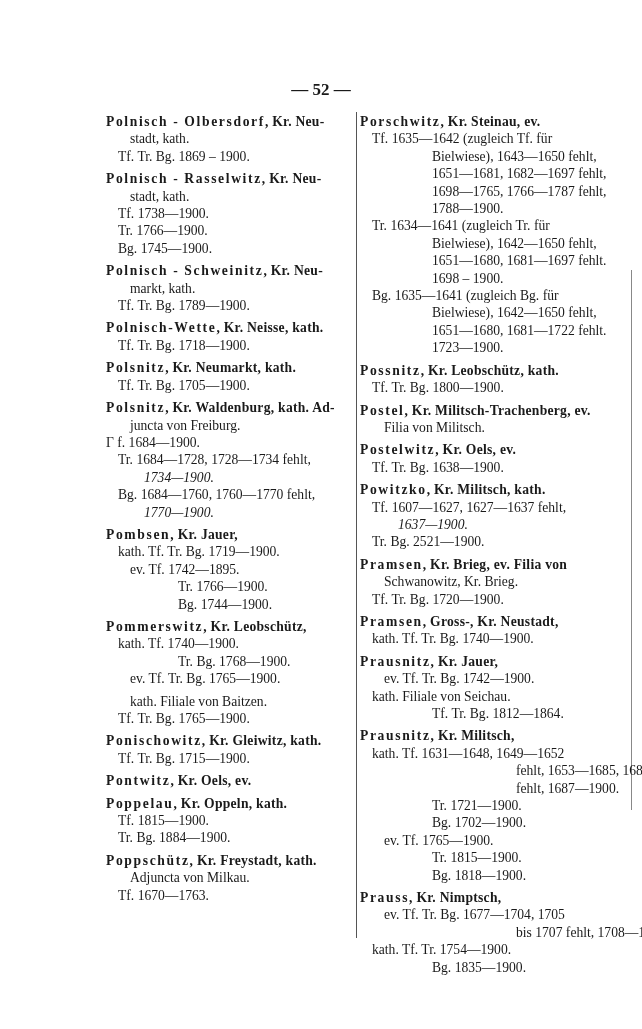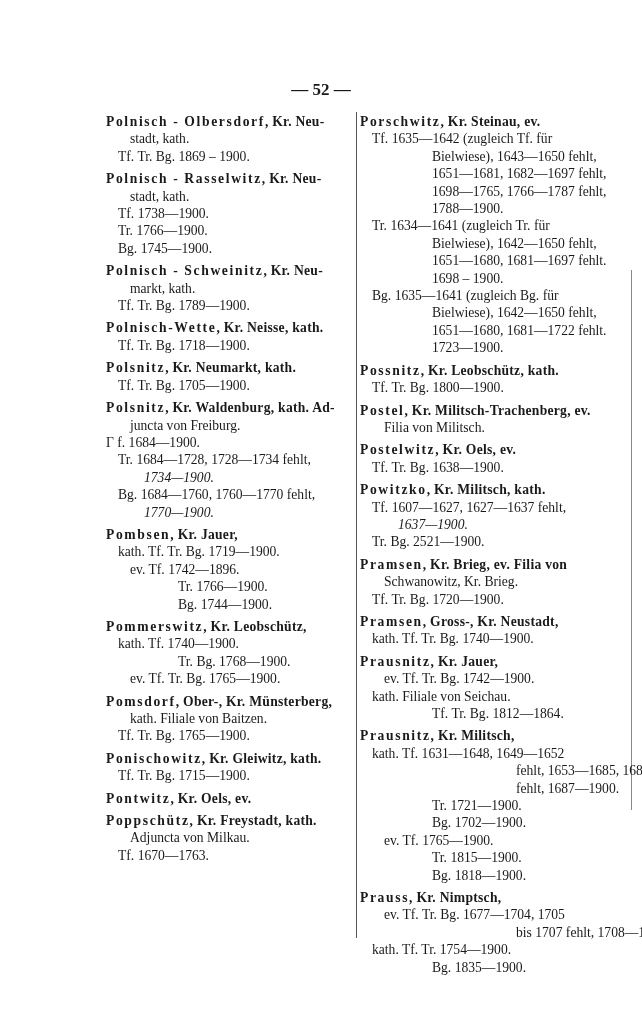--- a/index.html
+++ b/index.html
@@ -76,41 +76,45 @@
       <div class="line i2">juncta von Freiburg.</div>
       <div class="line ">Γ f. 1684—1900.</div>
       <div class="line i1">Tr. 1684—1728, 1728—1734 fehlt,</div>
       <div class="line i3">1734—1900.</div>
       <div class="line i1">Bg. 1684—1760, 1760—1770 fehlt,</div>
       <div class="line i3">1770—1900.</div>
     </div>
     <div class="entry">
       <div class="line head"><span class="name">Pombsen</span><span>, Kr. Jauer,</span></div>
       <div class="line i1">kath. Tf. Tr. Bg. 1719—1900.</div>
-      <div class="line i2">ev. Tf. 1742—1896.</div>
+      <div class="line i2">ev. Tf. 1742—1895.</div>
       <div class="line i4">Tr. 1766—1900.</div>
       <div class="line i4">Bg. 1744—1900.</div>
     </div>
     <div class="entry">
       <div class="line head"><span class="name">Pommerswitz</span><span>, Kr. Leobschütz,</span></div>
       <div class="line i1">kath. Tf. 1740—1900.</div>
       <div class="line i4">Tr. Bg. 1768—1900.</div>
       <div class="line i2">ev. Tf. Tr. Bg. 1765—1900.</div>
     </div>
     <div class="entry">
-      <div class="line head"><span class="name">Pomsdorf</span><span>, Ober-, Kr. Münsterberg,</span></div>
       <div class="line i2">kath. Filiale von Baitzen.</div>
       <div class="line i1">Tf. Tr. Bg. 1765—1900.</div>
     </div>
     <div class="entry">
       <div class="line head"><span class="name">Ponischowitz</span><span>, Kr. Gleiwitz, kath.</span></div>
       <div class="line i1">Tf. Tr. Bg. 1715—1900.</div>
     </div>
     <div class="entry">
       <div class="line head"><span class="name">Pontwitz</span><span>, Kr. Oels, ev.</span></div>
+    </div>
+    <div class="entry">
+      <div class="line head"><span class="name">Poppelau</span><span>, Kr. Oppeln, kath.</span></div>
+      <div class="line i1">Tf. 1815—1900.</div>
+      <div class="line i1">Tr. Bg. 1884—1900.</div>
     </div>
     <div class="entry">
       <div class="line head"><span class="name">Poppschütz</span><span>, Kr. Freystadt, kath.</span></div>
       <div class="line i2">Adjuncta von Milkau.</div>
       <div class="line i1">Tf. 1670—1763.</div>
     </div>
   </div>
 <div class="col col-right">
     <div class="entry">
       <div class="line head"><span class="name">Porschwitz</span><span>, Kr. Steinau, ev.</span></div>

